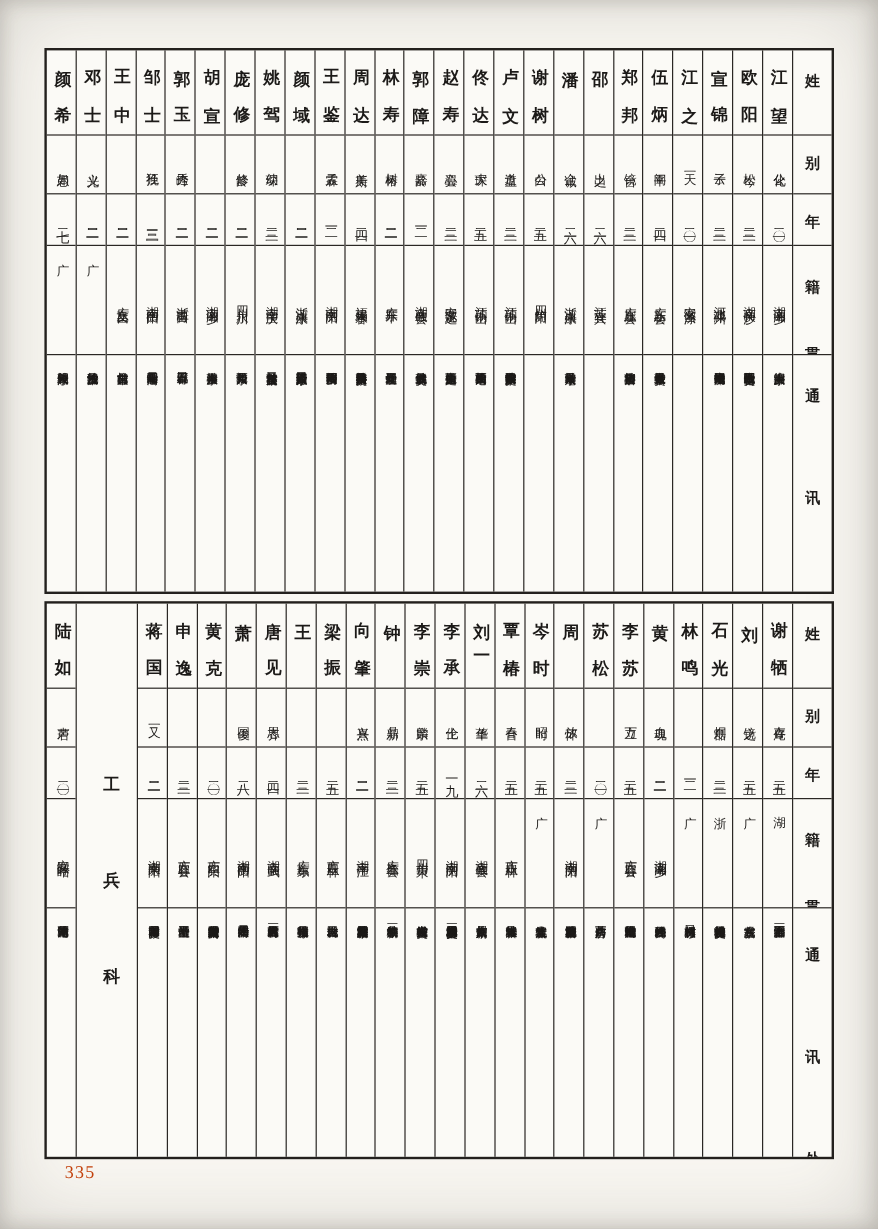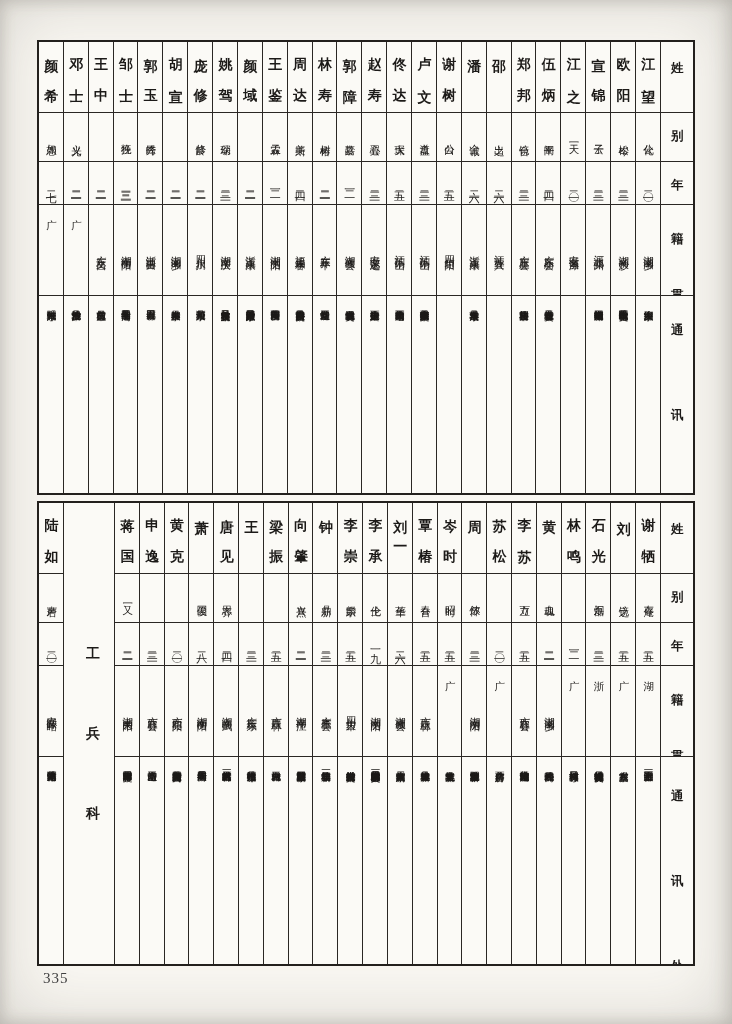--- a/index.html
+++ b/index.html
@@ -67,22 +67,22 @@
   .hdr .native .v{height:56px;text-align:justify;text-align-last:justify;letter-spacing:0;}
   .hdr .addr{align-items:center;}
   .hdr .addr .v{font-size:12.5px;font-weight:700;height:170px;text-align:justify;text-align-last:justify;}
 
   .divider-label{
     display:flex;flex-direction:column;align-items:center;gap:62px;
     transform:translateX(4px);
     font-size:14px;font-weight:700;
   }
   .page-number{
-    position:absolute;left:43px;top:970px;
-    font-size:15px;letter-spacing:1px;color:#404040;text-align:center;
+    position:absolute;left:54px;top:970px;
+    font-size:15px;letter-spacing:1px;color:#c2410c;text-align:center;
   }
 </style>
 </head>
 <body>
 
 <div class="page">
 
   <div class="roster" id="table-top">
     <div class="col hdr">
       <div class="cell name">

